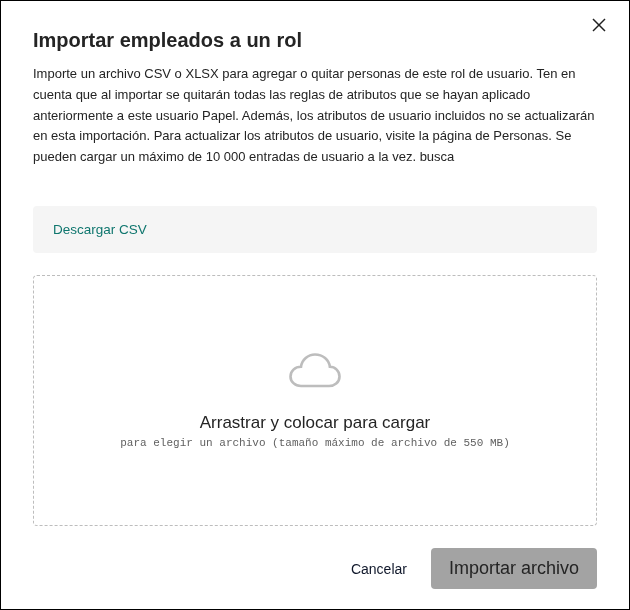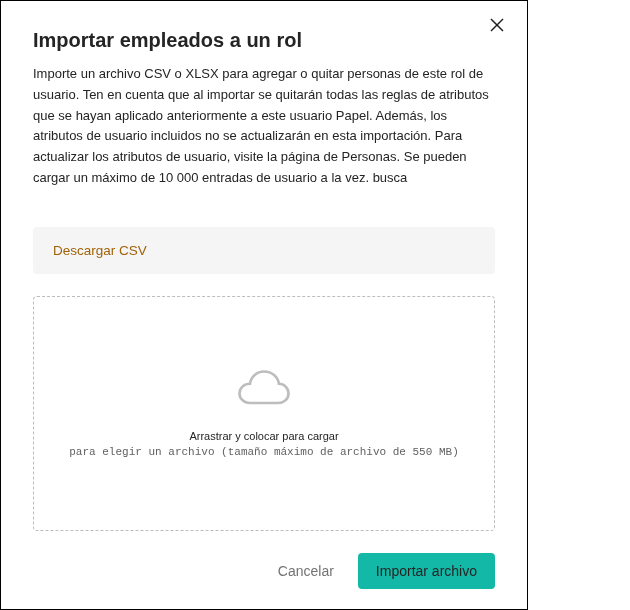--- a/index.html
+++ b/index.html
@@ -7,21 +7,21 @@
       margin: 0;
       padding: 0;
     }
     body {
       font-family: "Segoe UI", -apple-system, BlinkMacSystemFont, sans-serif;
       background: #fff;
       width: 630px;
       height: 610px;
     }
     .dialog {
-      width: 528px;
+      width: 630px;
       height: 610px;
       border: 1px solid #000;
       padding: 28px 32px 20px 32px;
       position: relative;
       display: flex;
       flex-direction: column;
     }
     .close-btn {
       position: absolute;
       top: 14px;
@@ -61,21 +61,21 @@
       justify-content: space-between;
       align-items: center;
       margin-bottom: 22px;
     }
     .download-label {
       font-size: 13.5px;
       color: #242424;
     }
     .download-link {
       font-size: 13.5px;
-      color: #a16207;
+      color: #0f766e;
       cursor: pointer;
       background: none;
       border: none;
       font-family: inherit;
     }
     .dropzone {
       border: 1.5px dashed #bdbdbd;
       border-radius: 4px;
       flex: 1;
       display: flex;
@@ -87,49 +87,49 @@
     }
     .cloud-icon {
       color: #bdbdbd;
       margin-bottom: 16px;
     }
     .cloud-icon svg {
       width: 56px;
       height: 42px;
     }
     .dropzone-title {
-      font-size: 11px;
+      font-size: 17px;
       color: #242424;
       margin-bottom: 4px;
     }
     .dropzone-sub {
       font-size: 11px;
       color: #616161;
       font-family: Liberation Mono, monospace;
     }
     .footer {
       display: flex;
       justify-content: flex-end;
       align-items: center;
       gap: 18px;
     }
     .cancel-btn {
       background: none;
       border: none;
       font-size: 14px;
-      color: #737373;
+      color: #0f172a;
       cursor: pointer;
       padding: 8px 6px;
       font-family: inherit;
     }
     .import-btn {
-      background: #14b8a6;
+      background: #a3a3a3;
       border: none;
       border-radius: 4px;
-      font-size: 14px;
+      font-size: 18px;
       color: #242424;
       padding: 10px 18px;
       cursor: pointer;
       font-family: inherit;
     }
   </style>
 </head>
 <body>
 
 <div class="dialog">

